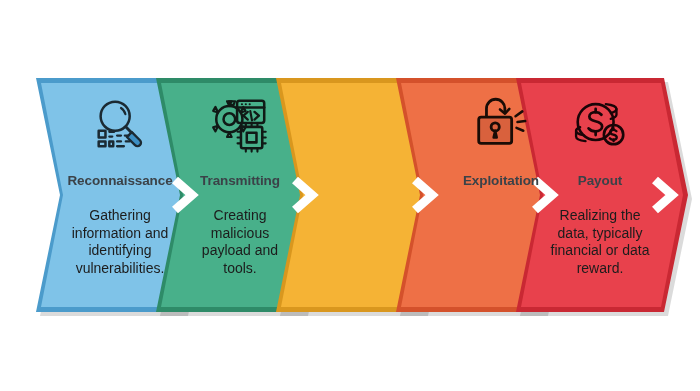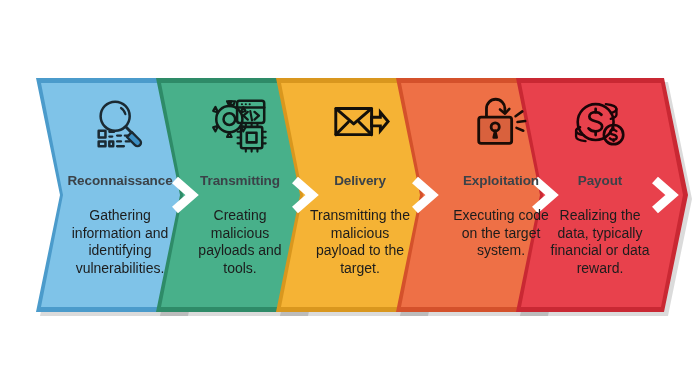--- a/index.html
+++ b/index.html
@@ -192,52 +192,38 @@
           <line x1="50" y1="58" x2="50" y2="61.5" stroke-width="2.2"></line>
           <line x1="33" y1="41" x2="29.5" y2="41" stroke-width="2.2"></line>
           <line x1="33" y1="47" x2="29.5" y2="47" stroke-width="2.2"></line>
           <line x1="33" y1="53" x2="29.5" y2="53" stroke-width="2.2"></line>
           <line x1="55" y1="41" x2="58.5" y2="41" stroke-width="2.2"></line>
           <line x1="55" y1="47" x2="58.5" y2="47" stroke-width="2.2"></line>
           <line x1="55" y1="53" x2="58.5" y2="53" stroke-width="2.2"></line>
         </svg>
       </div>
       <div class="step-title">Transmitting</div>
-      <div class="step-desc">Creating malicious payloads and tools.</div>
-    </div>
-
-    <div class="step-block" style="left:281px; width:158px;">
-      <div class="step-icon">
-        <svg viewBox="0 0 64 64" fill="none" stroke="#14100a" stroke-width="3" stroke-linecap="round" stroke-linejoin="round" xmlns="http://www.w3.org/2000/svg">
-          <rect x="7" y="17" width="37" height="27" rx="1.5"></rect>
-          <polyline points="7,17 25.5,33 44,17"></polyline>
-          <line x1="7" y1="44" x2="20" y2="31"></line>
-          <line x1="44" y1="44" x2="31" y2="31"></line>
-          <polygon points="44,26 53,26 53,21 61,30.5 53,40 53,35 44,35" stroke-width="3" stroke-linejoin="miter"></polygon>
-        </svg>
-      </div>
-      <div class="step-title">Delivery</div>
-      <div class="step-desc">Transmitting the malicious payload to the target.</div>
-    </div>
+      <div class="step-desc">Creating malicious payload and tools.</div>
+    </div>
+
 
     <div class="step-block" style="left:422px; width:158px;">
       <div class="step-icon">
         <svg viewBox="0 0 64 64" fill="none" stroke="#1a0c06" stroke-width="2.9" stroke-linecap="round" stroke-linejoin="round" xmlns="http://www.w3.org/2000/svg">
           <path d="M17 26V17a9.5 9.5 0 0 1 19 0v4.5"></path>
           <polyline points="31,18 36.2,22.4 40.6,17.4" stroke-width="2.6"></polyline>
           <rect x="9" y="26" width="34" height="27" rx="2.5" fill="#d9613d"></rect>
           <circle cx="26" cy="36" r="4.2"></circle>
           <path d="M26 40l-1.6 7h3.2z" stroke-width="2.6"></path>
           <line x1="47" y1="25" x2="54" y2="20" stroke-width="2.6"></line>
           <line x1="49" y1="31" x2="57" y2="30" stroke-width="2.6"></line>
           <line x1="48" y1="37" x2="55" y2="40" stroke-width="2.6"></line>
         </svg>
       </div>
       <div class="step-title">Exploitation</div>
-      <div class="step-desc">Executing code on the target system.</div>
     </div>
 
     <div class="step-block" style="left:521px; width:158px;">
       <div class="step-icon">
         <svg viewBox="0 0 64 64" fill="none" stroke="#1a0407" stroke-width="2.7" stroke-linecap="round" stroke-linejoin="round" xmlns="http://www.w3.org/2000/svg">
           <path d="M38 12.5c6.5 .6 11 2.6 11 5 0 1.7-2.3 3.2-5.9 4.2" stroke-width="2.4"></path>
           <path d="M49 17.5v6c0 1.7-2.3 3.2-5.9 4.2" stroke-width="2.4"></path>
           <path d="M15 44.5c-4.6-.9-7.7-2.6-7.7-4.6 0-1.4 1.6-2.7 4.2-3.6" stroke-width="2.4"></path>
           <path d="M7.3 39.9v6c0 2.3 4.1 4.2 9.8 4.8" stroke-width="2.4"></path>
           <circle cx="27.5" cy="31" r="18.5"></circle>

